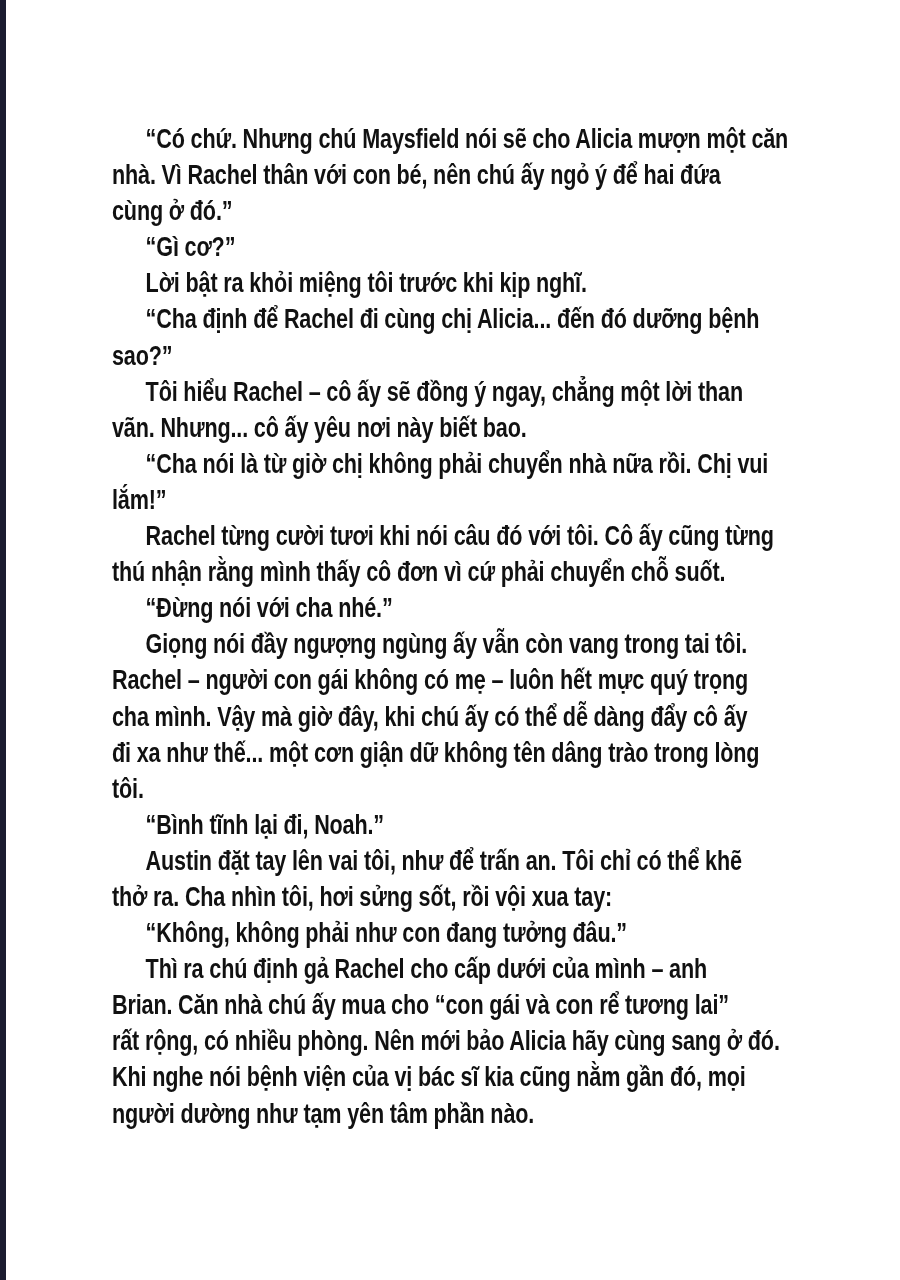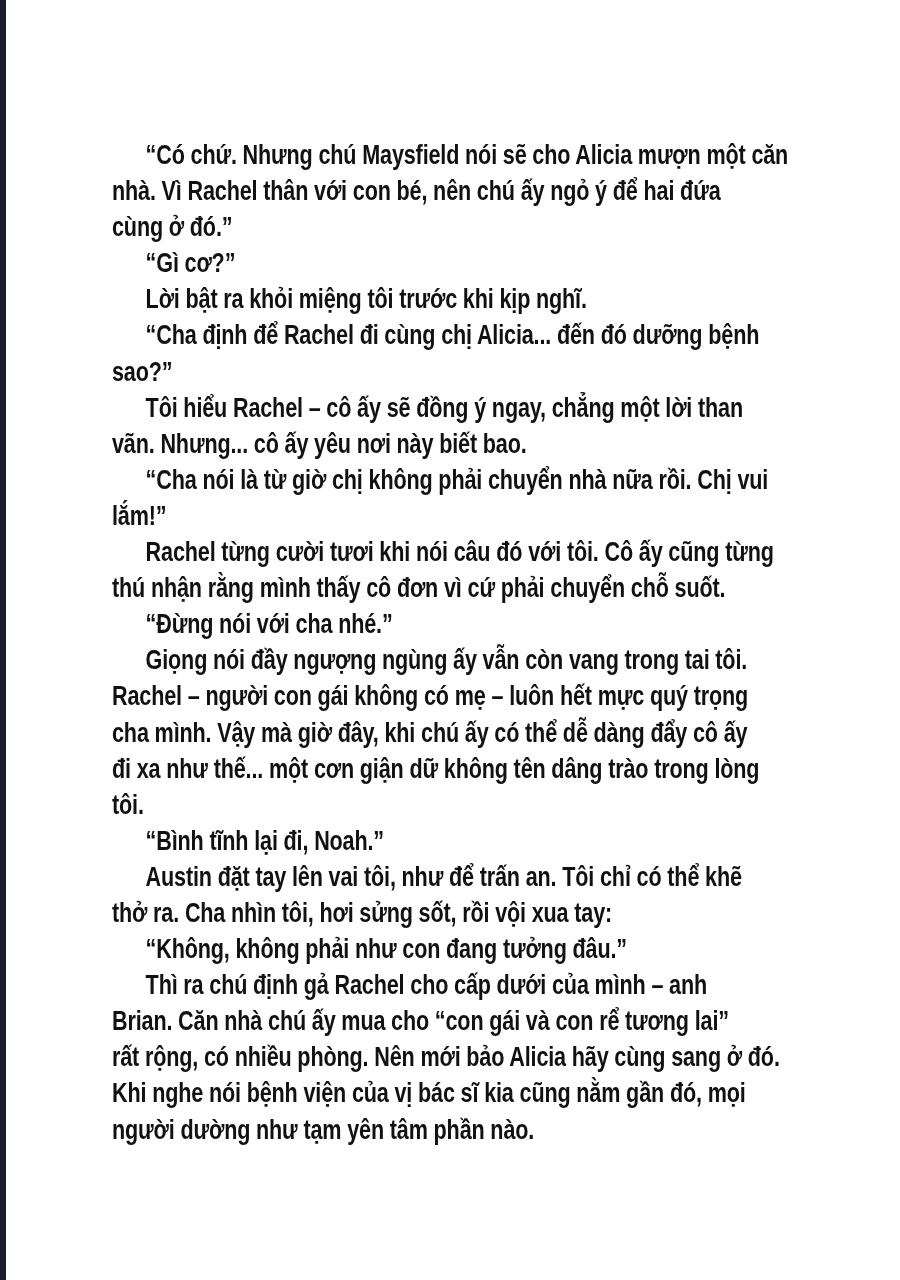--- a/index.html
+++ b/index.html
@@ -17,21 +17,21 @@
       position: absolute;
       left: 0;
       top: 0;
       width: 6px;
       height: 1280px;
       background: #1b1c30;
     }
     .page {
       position: absolute;
       left: 112px;
-      top: 137px;
+      top: 121px;
       width: 720px;
     }
     .line {
       height: 36.1px;
       line-height: 36.1px;
       white-space: nowrap;
       font-family: "Liberation Sans", sans-serif;
       font-weight: bold;
       font-size: 27px;
       color: #111111;

